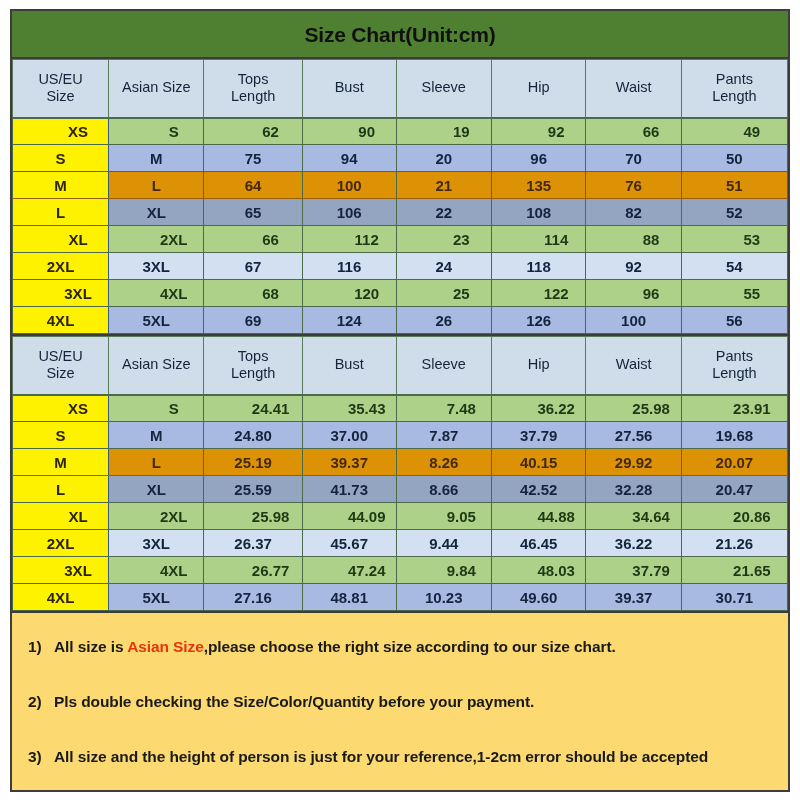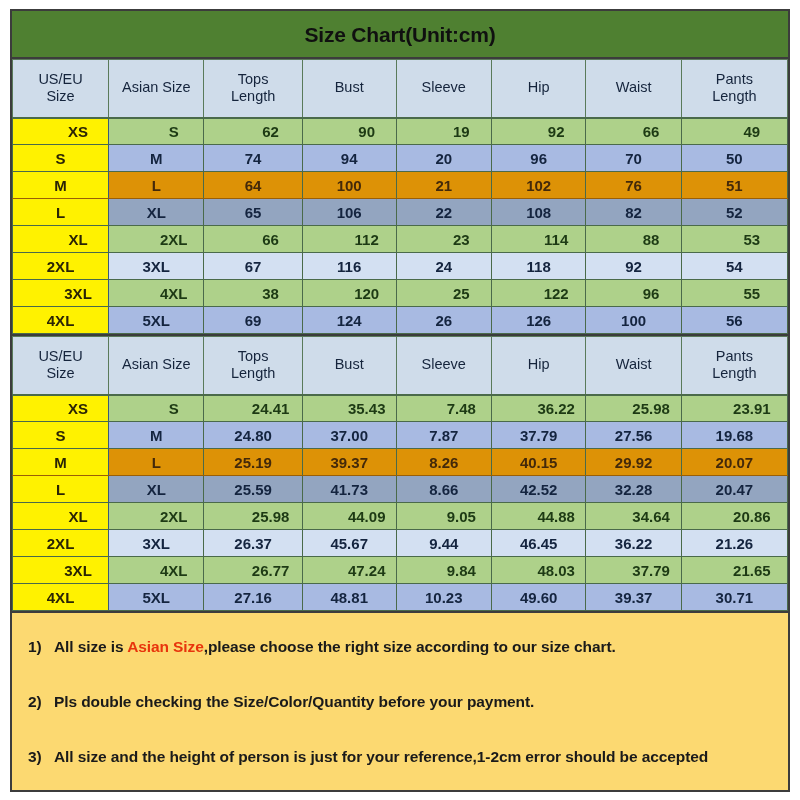--- a/index.html
+++ b/index.html
@@ -179,34 +179,34 @@
             <td>62</td>
             <td>90</td>
             <td>19</td>
             <td>92</td>
             <td>66</td>
             <td>49</td>
           </tr>
           <tr class="r-blue">
             <td class="sizecol">S</td>
             <td>M</td>
-            <td>74</td>
+            <td>75</td>
             <td>94</td>
             <td>20</td>
             <td>96</td>
             <td>70</td>
             <td>50</td>
           </tr>
           <tr class="r-hl">
             <td class="sizecol">M</td>
             <td>L</td>
             <td>64</td>
             <td>100</td>
             <td>21</td>
-            <td>102</td>
+            <td>135</td>
             <td>76</td>
             <td>51</td>
           </tr>
           <tr class="r-steel">
             <td class="sizecol">L</td>
             <td>XL</td>
             <td>65</td>
             <td>106</td>
             <td>22</td>
             <td>108</td>
@@ -229,21 +229,21 @@
             <td>67</td>
             <td>116</td>
             <td>24</td>
             <td>118</td>
             <td>92</td>
             <td>54</td>
           </tr>
           <tr class="r-green">
             <td class="sizecol">3XL</td>
             <td>4XL</td>
-            <td>38</td>
+            <td>68</td>
             <td>120</td>
             <td>25</td>
             <td>122</td>
             <td>96</td>
             <td>55</td>
           </tr>
           <tr class="r-blue">
             <td class="sizecol">4XL</td>
             <td>5XL</td>
             <td>69</td>

